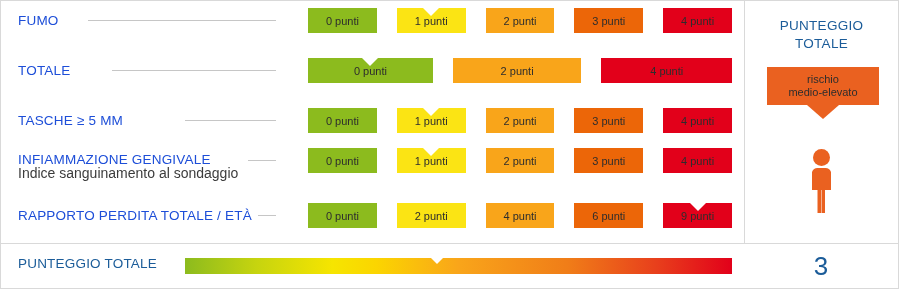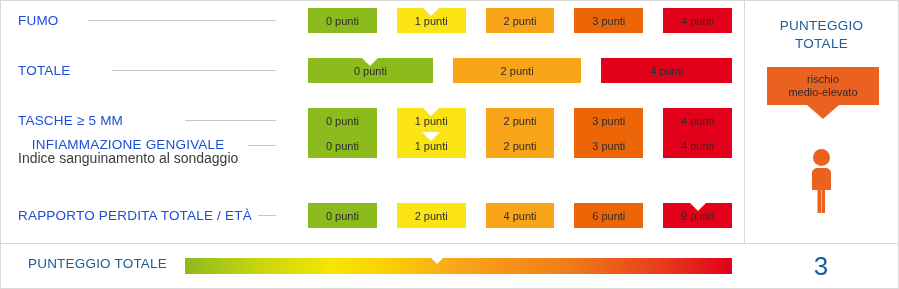--- a/index.html
+++ b/index.html
@@ -110,21 +110,20 @@
     pointer-events: none;
   }
 
   
   .total-row {
     position: absolute;
     left: 0;
     top: 244px;
     width: 744px;
     height: 44px;
-    margin-left: 10px;
   }
   .total-label {
     position: absolute;
     left: 18px;
     top: 12px;
     color: #1b5c99;
     font-size: 13.5px;
     letter-spacing: 0.2px;
     white-space: nowrap;
   }
@@ -295,21 +294,21 @@
             <span>2 punti</span>
           </div>
           <div class="seg" style="background: rgb(236, 102, 8); width: 20%;">
             <span>3 punti</span>
           </div>
           <div class="seg" style="background: rgb(226, 0, 26); width: 20%;">
             <span>4 punti</span>
           </div>
         </div>
       </div>
-      <div class="row" style="top: 131px; text-align: center;">
+      <div class="row" style="top: 146px;">
         <div class="row-label">
           <div class="title">INFIAMMAZIONE GENGIVALE</div>
           <div class="sub">Indice sanguinamento al sondaggio</div>
         </div>
         <div class="leader" style="left: 248px; width: 28px; top: 14px;"></div>
         <div class="scale" style="top: 2px;">
           <div class="seg" style="background: rgb(140, 187, 30); width: 20%;">
             <span>0 punti</span>
           </div>
           <div class="seg" style="background: rgb(251, 228, 20); width: 20%;">

